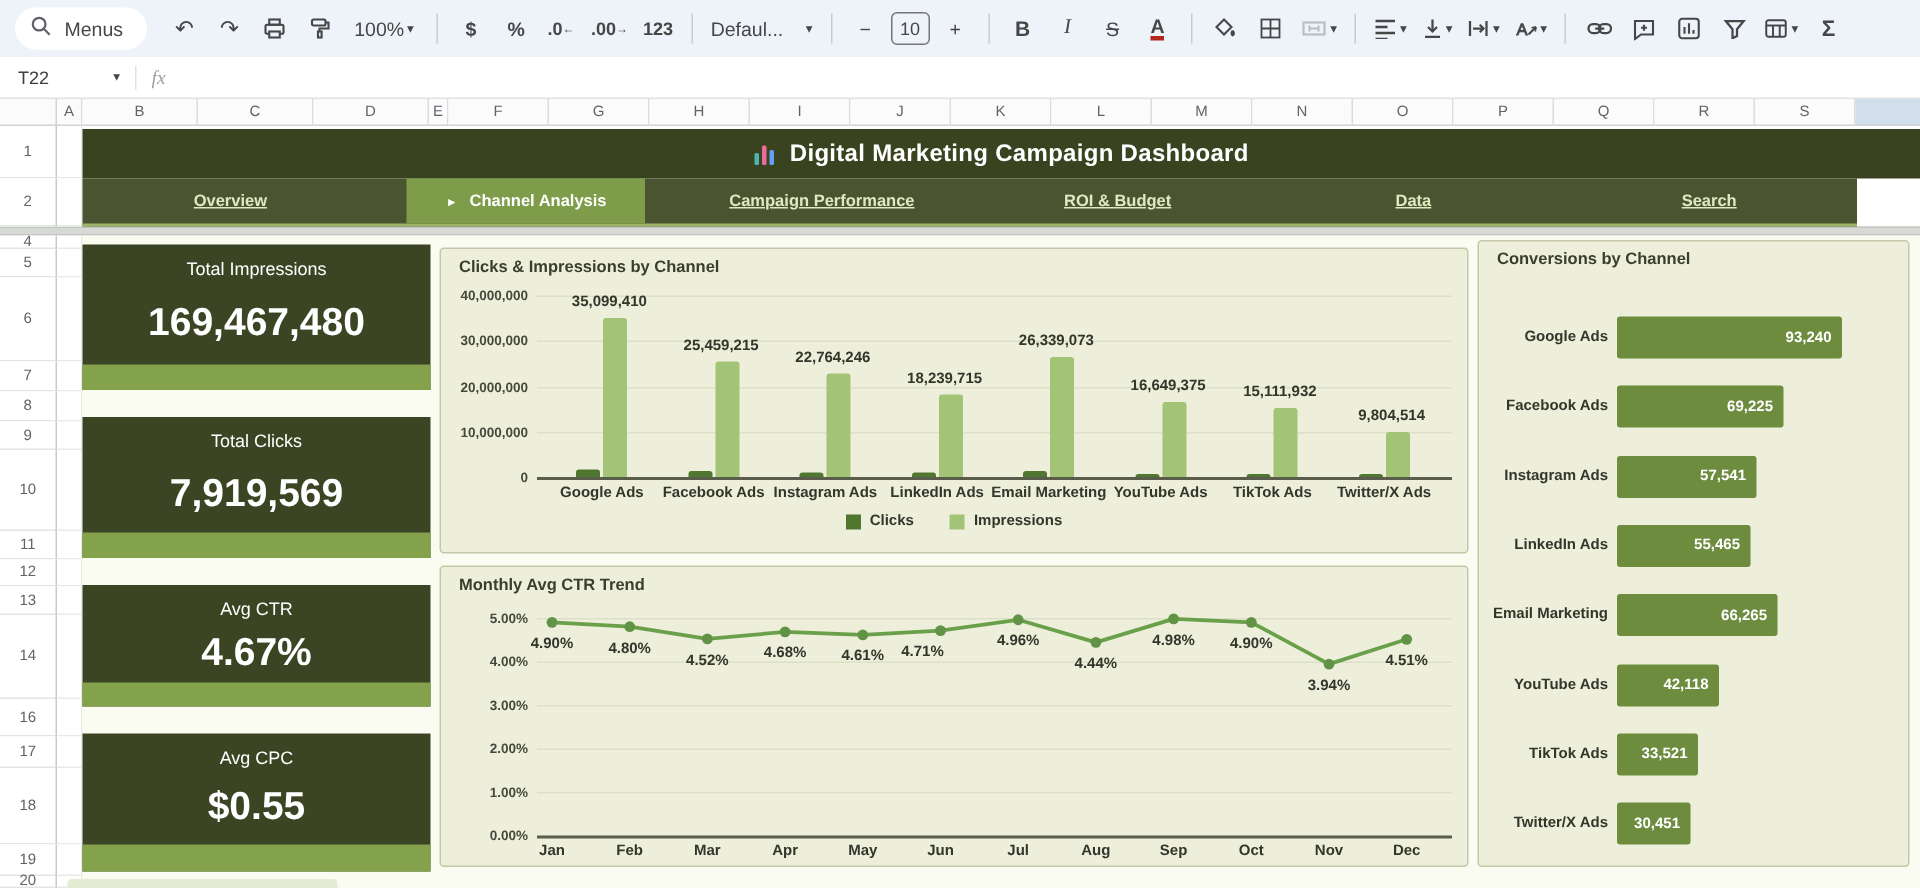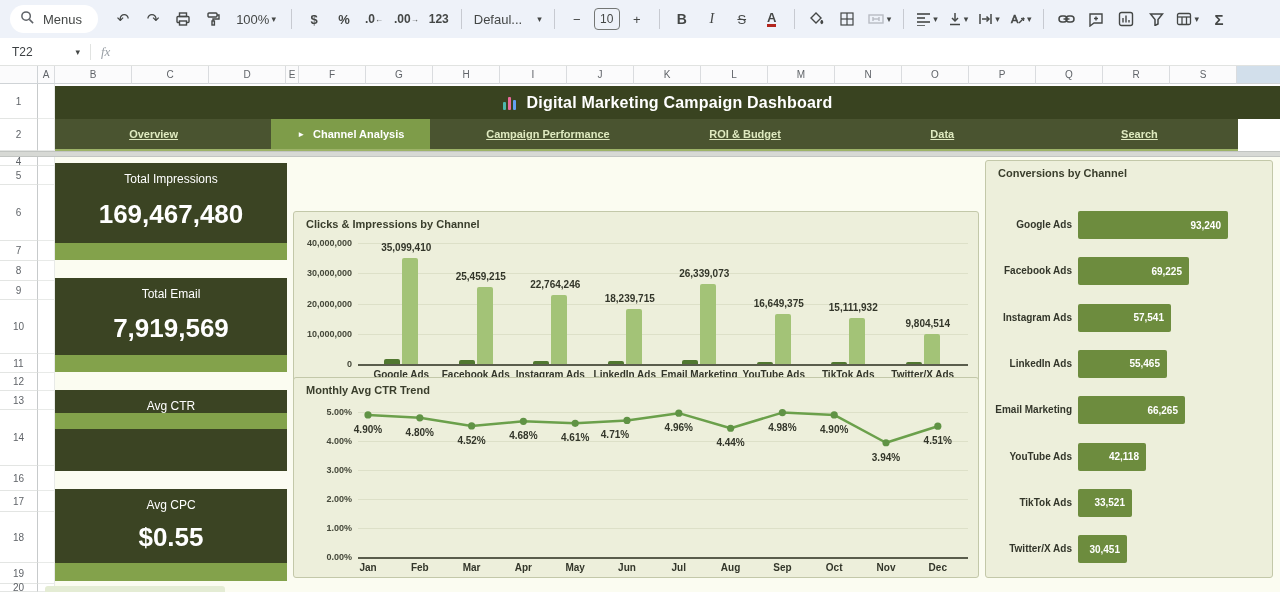--- a/index.html
+++ b/index.html
@@ -400,36 +400,37 @@
       </div>
     </div>
 
   <div id="kpiContainer">
       <div class="kpi-card" style="top: 163px; height: 97px;">
         <div class="kpi-label">Total Impressions</div>
         <div class="kpi-value">169,467,480</div>
         <div class="kpi-strip" style="height: 17px;"></div>
       </div>
       <div class="kpi-card" style="top: 278px; height: 94px;">
-        <div class="kpi-label">Total Email</div>
+        <div class="kpi-label">Total Clicks</div>
         <div class="kpi-value">7,919,569</div>
         <div class="kpi-strip" style="height: 17px;"></div>
       </div>
       <div class="kpi-card" style="top: 390px; height: 81px;">
         <div class="kpi-label">Avg CTR</div>
+        <div class="kpi-value">4.67%</div>
         <div class="kpi-strip" style="height: 16px;"></div>
       </div>
       <div class="kpi-card" style="top: 489px; height: 92px;">
         <div class="kpi-label">Avg CPC</div>
         <div class="kpi-value">$0.55</div>
         <div class="kpi-strip" style="height: 18px;"></div>
       </div>
     </div>
 
-  <div class="panel" id="barPanel" style="left:293px; top:165px; width:686px; height:204px;margin-top:46px;">
+  <div class="panel" id="barPanel" style="left:293px; top:165px; width:686px; height:204px;">
     <div class="panel-title" id="barTitle">Clicks &amp; Impressions by Channel</div>
   <div class="gline" style="left: 64px; width: 610px; top: 31px;"></div>
       <div class="ytick" style="left: 2px; top: 26px;">40,000,000</div>
       <div class="gline" style="left: 64px; width: 610px; top: 61.25px;"></div>
       <div class="ytick" style="left: 2px; top: 56.25px;">30,000,000</div>
       <div class="gline" style="left: 64px; width: 610px; top: 91.5px;"></div>
       <div class="ytick" style="left: 2px; top: 86.5px;">20,000,000</div>
       <div class="gline" style="left: 64px; width: 610px; top: 121.75px;"></div>
       <div class="ytick" style="left: 2px; top: 116.75px;">10,000,000</div>
       <div class="ytick" style="left: 2px; top: 147px;">0</div>

